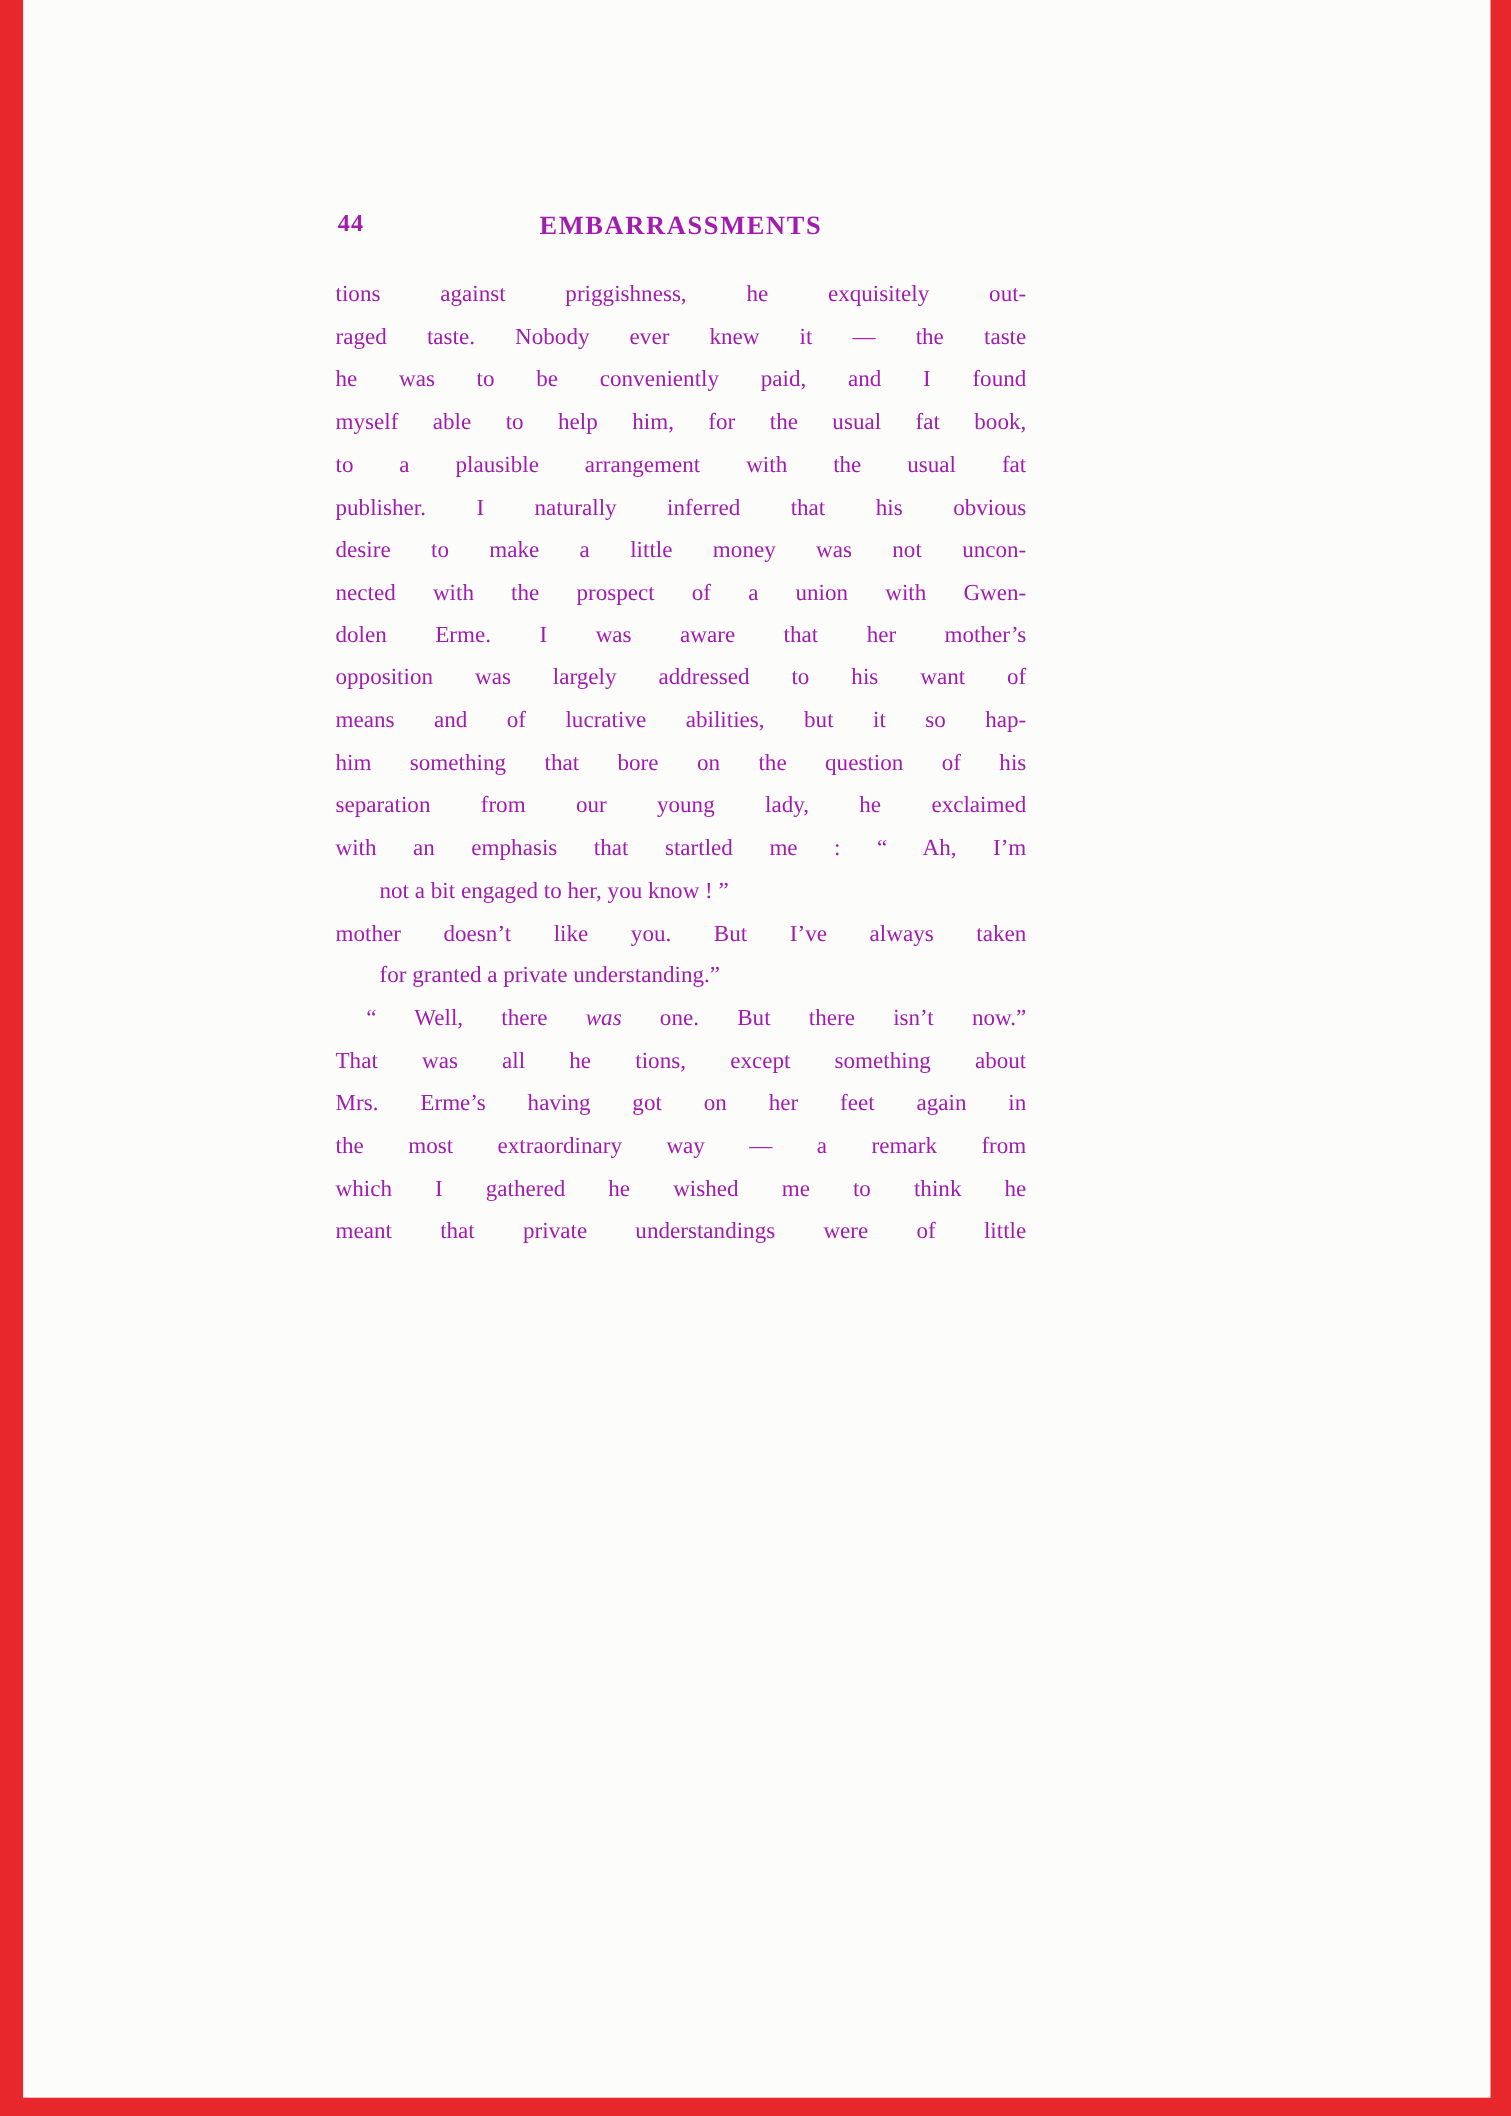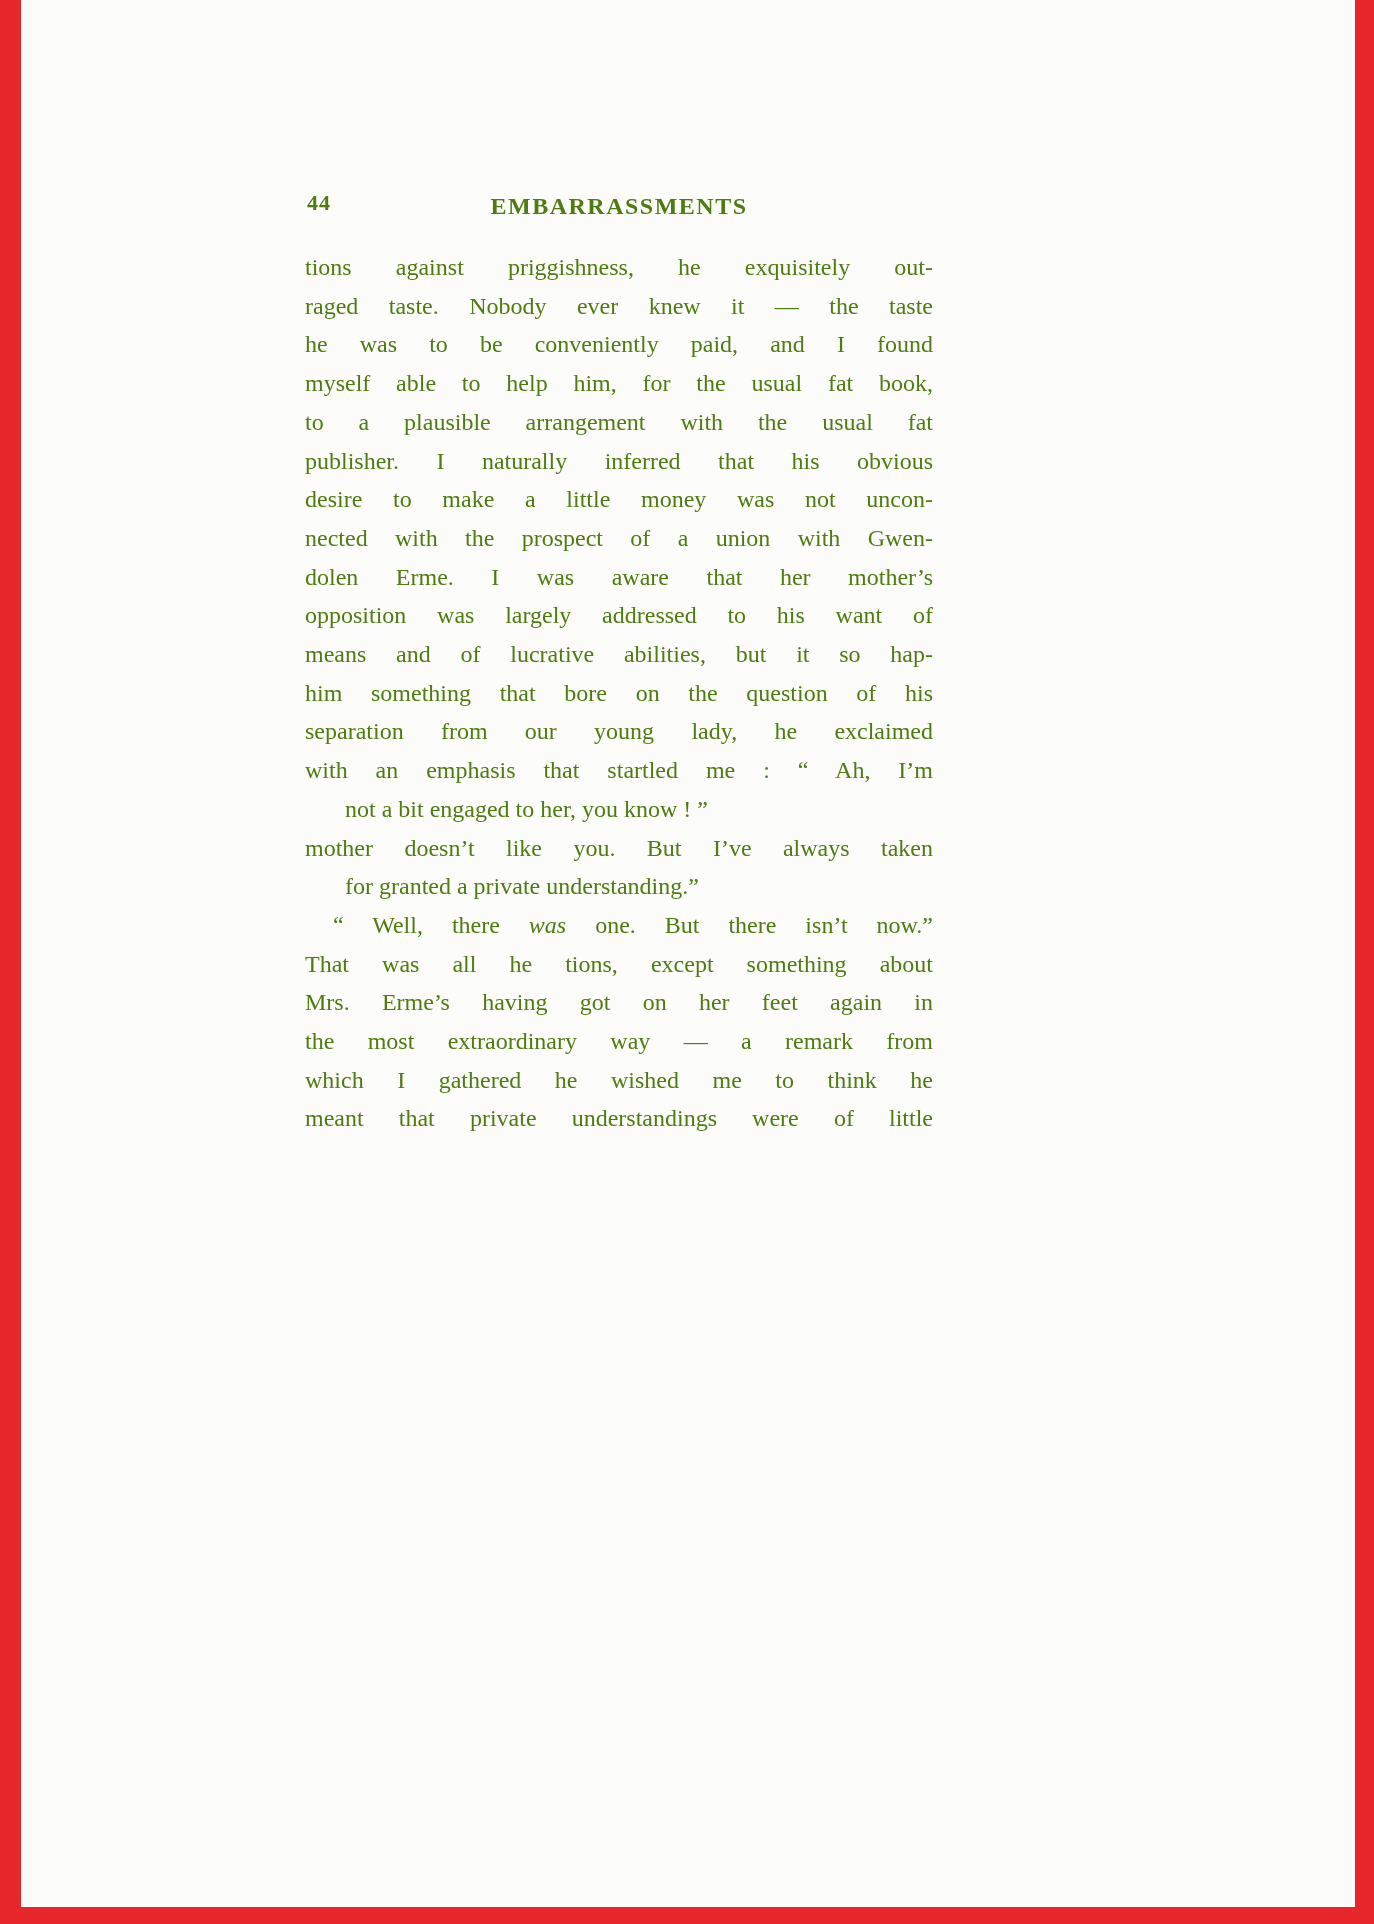--- a/index.html
+++ b/index.html
@@ -22,21 +22,21 @@
     background: #e8272c;
   }
   .edge.left   { left: 0; top: 0; width: 21px; height: 100%; }
   .edge.right  { right: 0; top: 0; width: 19px; height: 100%; }
   .edge.bottom { left: 0; bottom: 0; width: 100%; height: 17px; }
   .content {
     position: absolute;
     left: 305px;
     top: 190px;
     width: 628px;
-    color: #4d7c0f;
+    color: #a21caf;
   }
   .header {
     position: relative;
     height: 34px;
   }
   .pagenum {
     position: absolute;
     left: 2px;
     top: 0;
     font-weight: bold;
@@ -48,21 +48,21 @@
     left: 50%;
     top: 3px;
     transform: translateX(-50%);
     font-weight: bold;
     font-size: 24px;
     letter-spacing: 1.5px;
     white-space: nowrap;
   }
   .body-text {
     margin-top: 24px;
-    font-size: 24px;
+    font-size: 21px;
   }
   .line {
     line-height: 38.7px;
     text-align: justify;
     text-align-last: justify;
     white-space: normal;
   }
   .line.flush { text-align-last: left; margin-left: 40px; }
   .line.indent { text-indent: 28px; }
   .italic { font-style: italic; }

